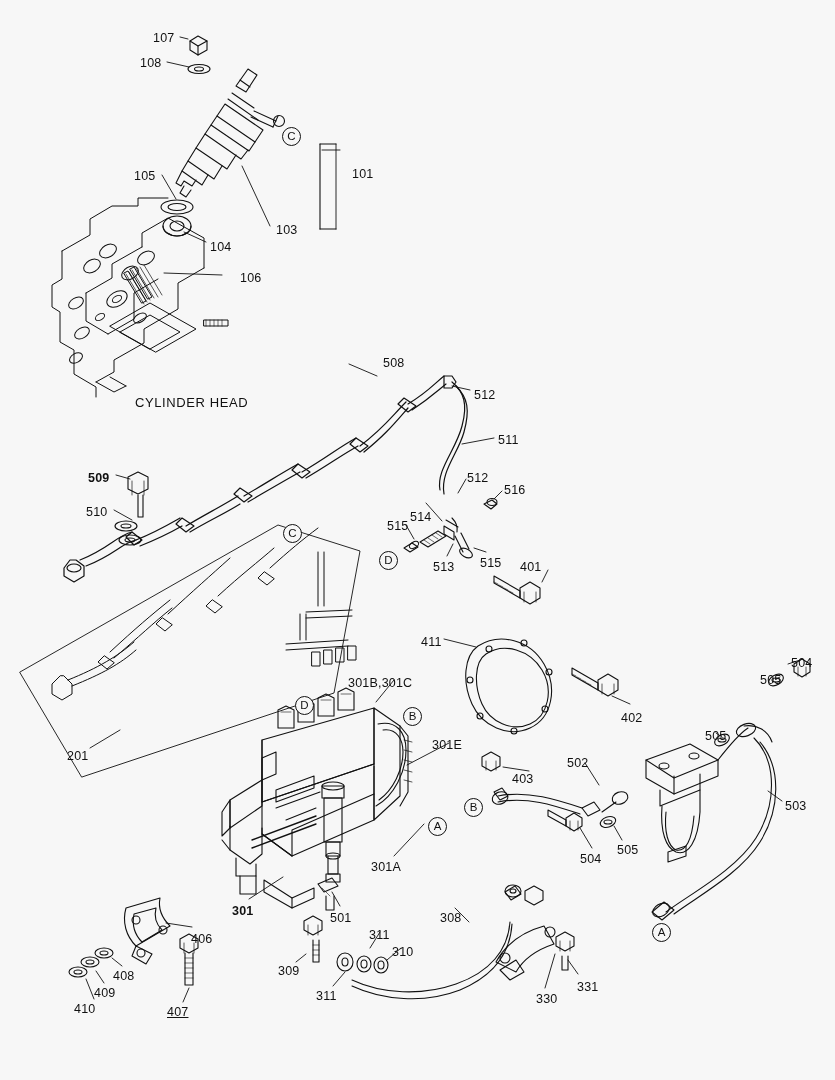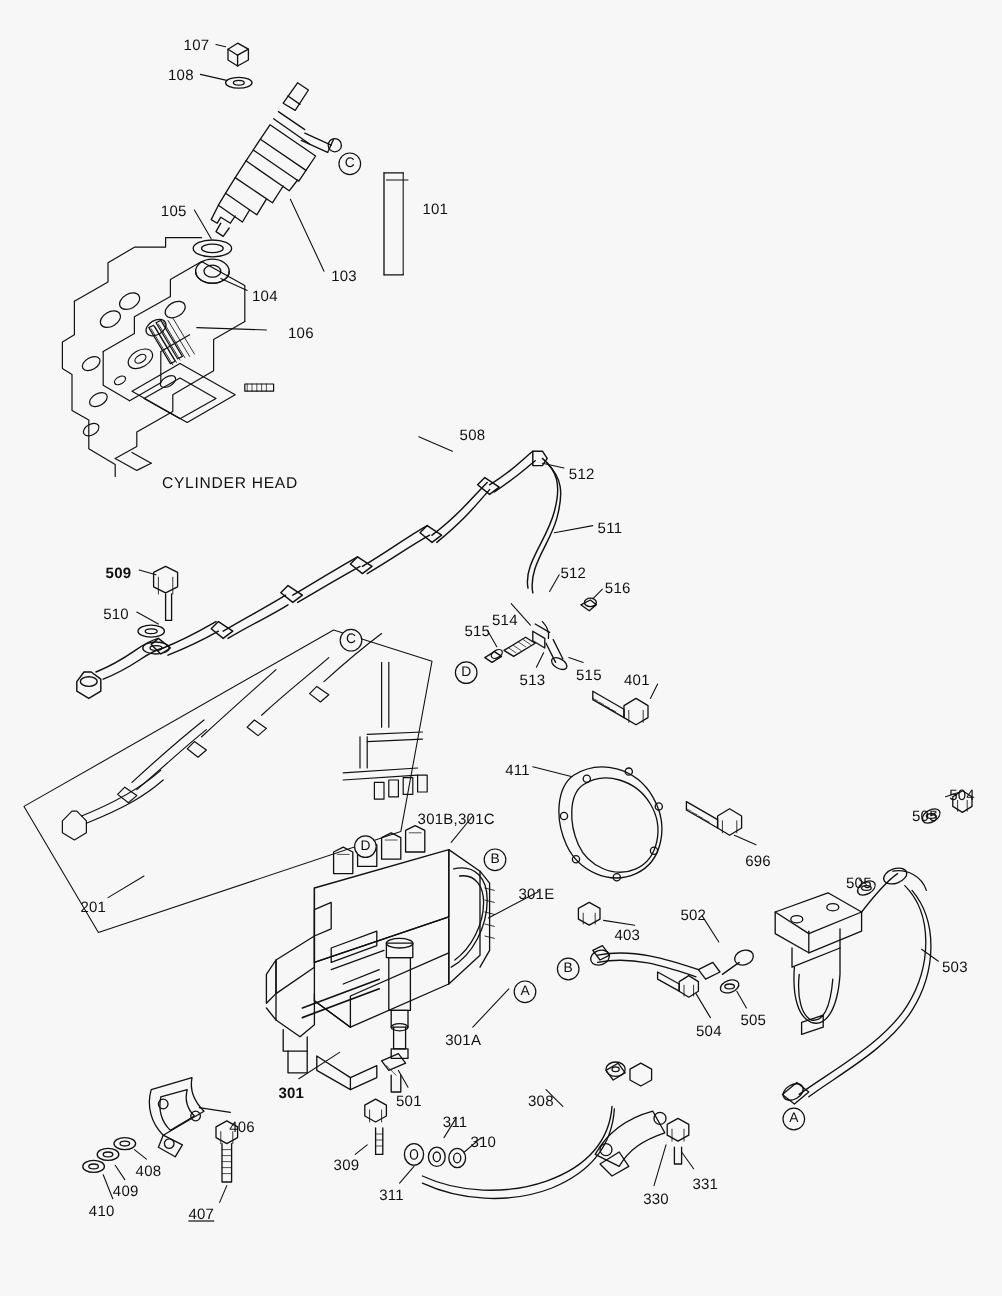--- a/index.html
+++ b/index.html
@@ -471,21 +471,21 @@
   <div class="lbl" style="left:410px;top:497px;margin-top:13px;">514</div>
   <div class="lbl" style="left:86px;top:505px;">510</div>
   <div class="lbl" style="left:387px;top:519px;">515</div>
   <div class="lbl" style="left:433px;top:560px;">513</div>
   <div class="lbl" style="left:480px;top:556px;">515</div>
   <div class="lbl" style="left:520px;top:560px;">401</div>
   <div class="lbl" style="left:421px;top:635px;">411</div>
   <div class="lbl" style="left:791px;top:656px;">504</div>
   <div class="lbl" style="left:760px;top:673px;">505</div>
   <div class="lbl" style="left:348px;top:676px;">301B,301C</div>
-  <div class="lbl" style="left:621px;top:711px;">696</div>
+  <div class="lbl" style="left:621px;top:711px;">402</div>
   <div class="lbl" style="left:705px;top:729px;">505</div>
   <div class="lbl" style="left:432px;top:738px;">301E</div>
   <div class="lbl" style="left:67px;top:749px;">201</div>
   <div class="lbl" style="left:512px;top:772px;">403</div>
   <div class="lbl" style="left:567px;top:756px;">502</div>
   <div class="lbl" style="left:785px;top:799px;">503</div>
   <div class="lbl" style="left:580px;top:852px;">504</div>
   <div class="lbl" style="left:617px;top:843px;">505</div>
   <div class="lbl" style="left:371px;top:860px;">301A</div>
   <div class="lbl" style="left:232px;top:904px;font-weight:bold;">301</div>
@@ -494,21 +494,21 @@
   <div class="lbl" style="left:191px;top:932px;">406</div>
   <div class="lbl" style="left:369px;top:928px;">311</div>
   <div class="lbl" style="left:392px;top:945px;">310</div>
   <div class="lbl" style="left:278px;top:964px;">309</div>
   <div class="lbl" style="left:113px;top:969px;">408</div>
   <div class="lbl" style="left:94px;top:986px;">409</div>
   <div class="lbl" style="left:316px;top:989px;">311</div>
   <div class="lbl" style="left:577px;top:980px;">331</div>
   <div class="lbl" style="left:536px;top:992px;">330</div>
   <div class="lbl" style="left:74px;top:1002px;">410</div>
-  <div class="lbl" style="left:157px;top:1005px;text-decoration:underline;">407</div>
+  <div class="lbl" style="left:167px;top:1005px;text-decoration:underline;">407</div>
 
   <div class="circ" style="left:282px;top:127px;">C</div>
   <div class="circ" style="left:283px;top:524px;">C</div>
   <div class="circ" style="left:379px;top:551px;">D</div>
   <div class="circ" style="left:295px;top:696px;">D</div>
   <div class="circ" style="left:403px;top:707px;">B</div>
   <div class="circ" style="left:428px;top:817px;">A</div>
   <div class="circ" style="left:464px;top:798px;">B</div>
   <div class="circ" style="left:652px;top:923px;">A</div>
 

